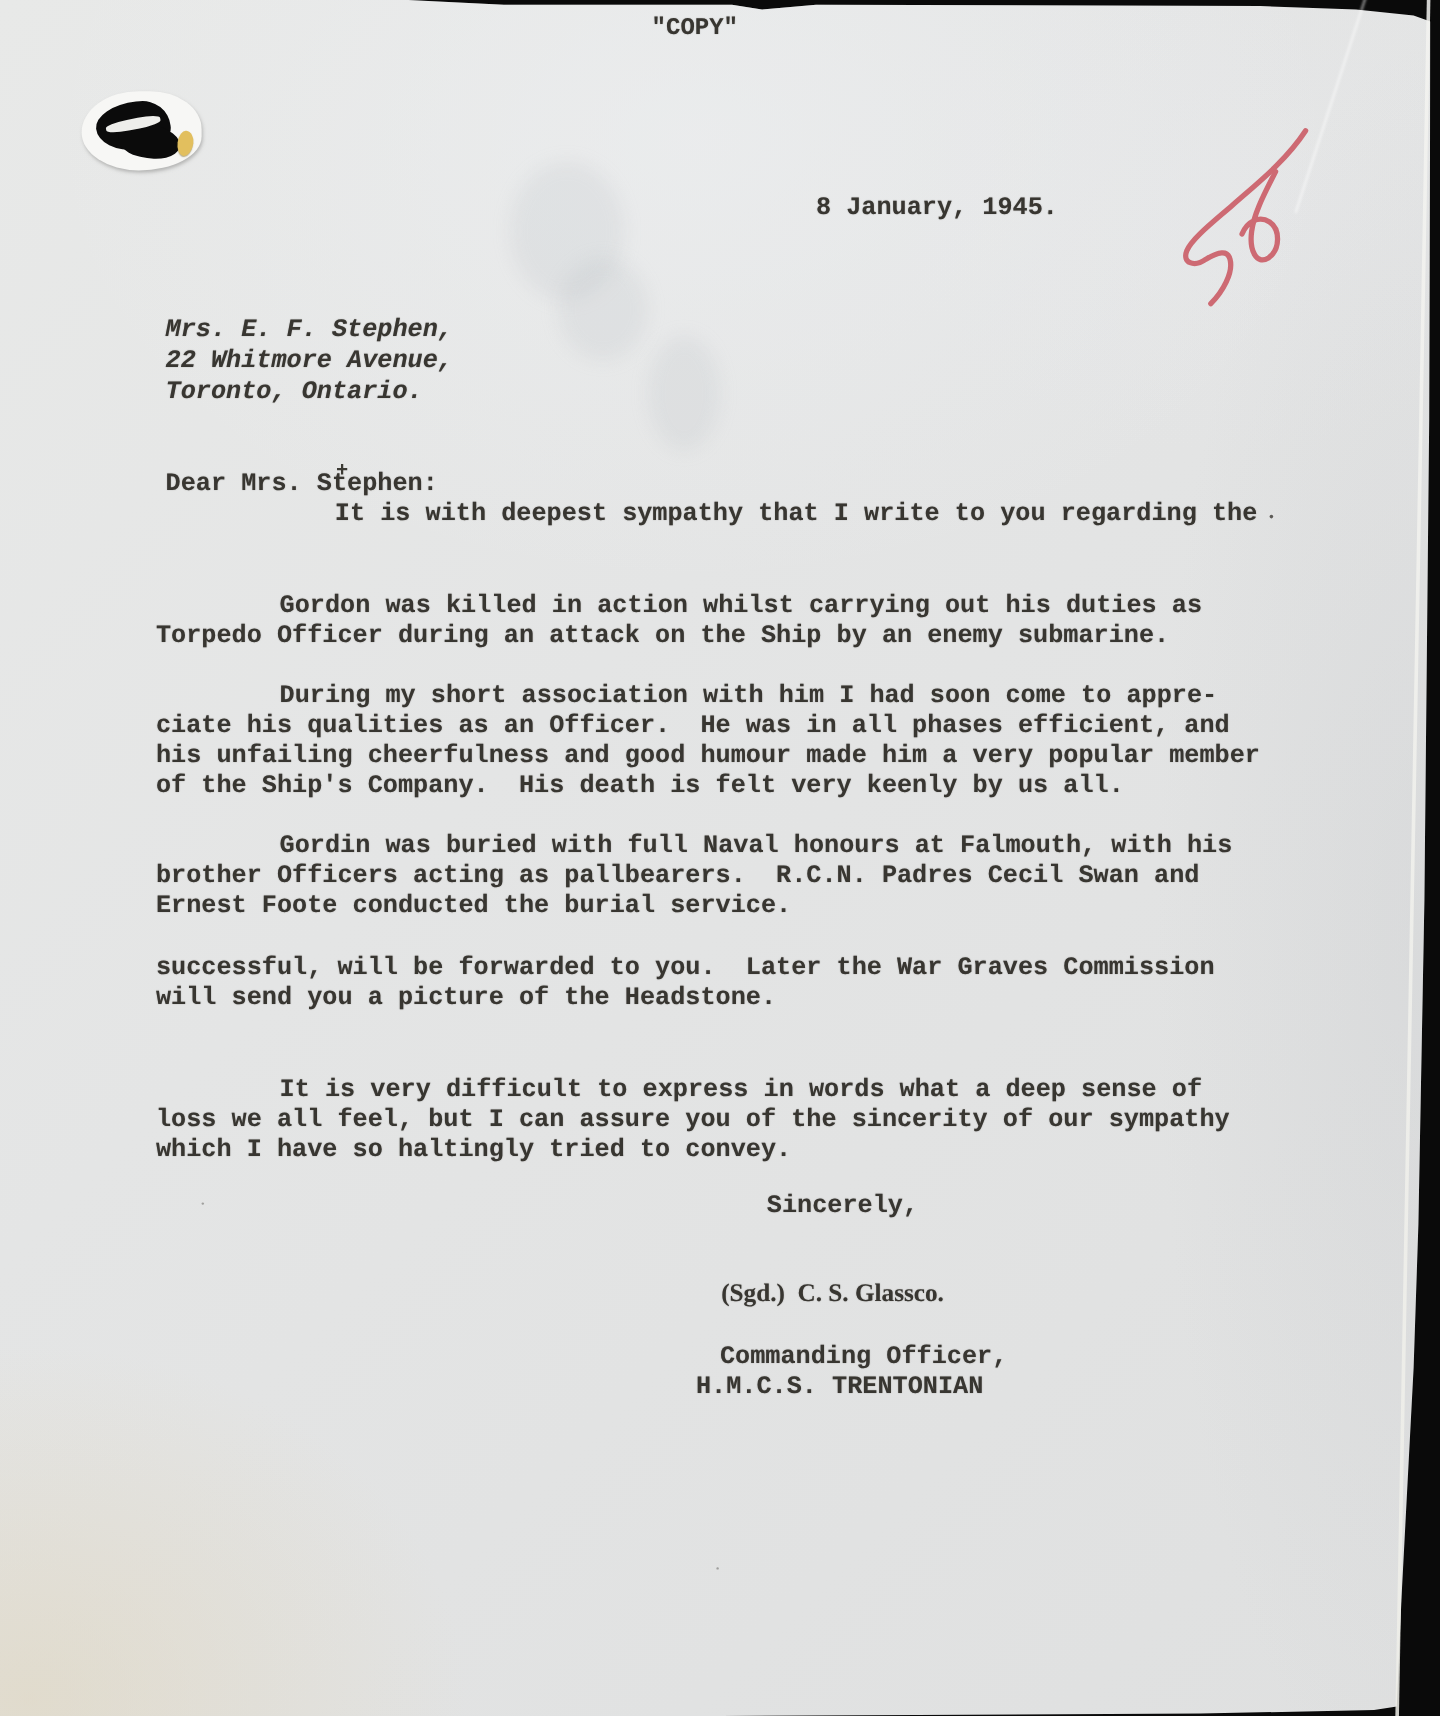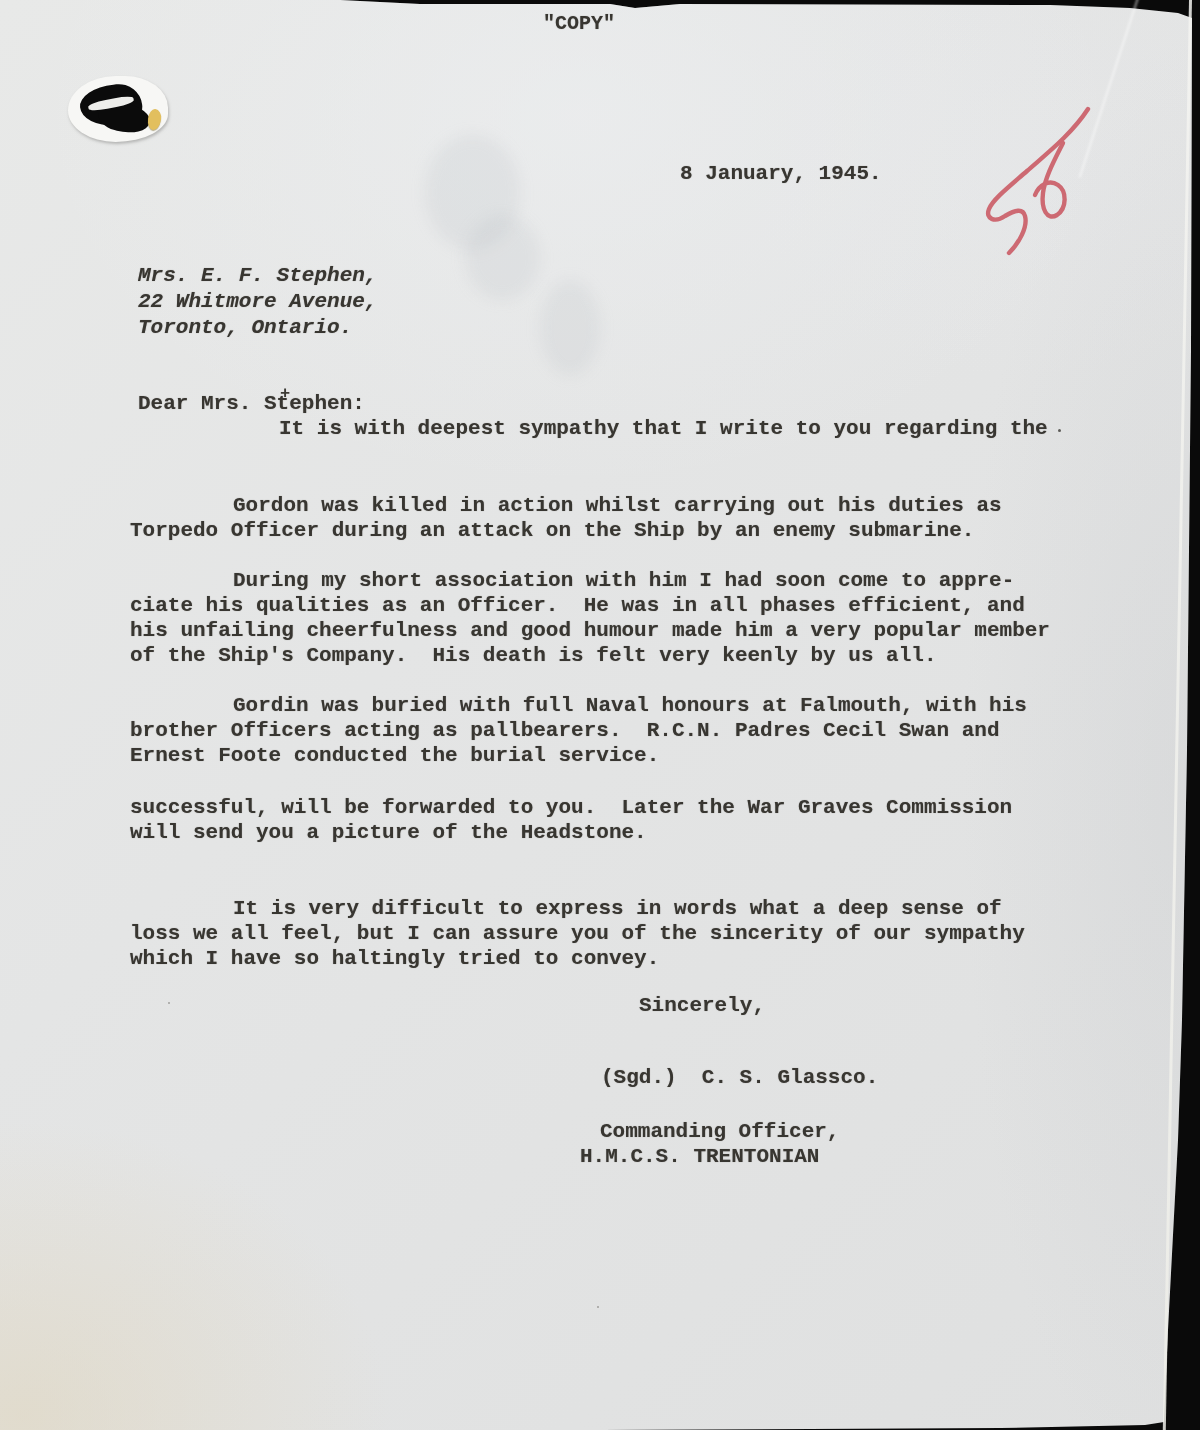--- a/index.html
+++ b/index.html
@@ -124,21 +124,21 @@
   </div>
   <div class="tblock" style="left:130px;top:896px;">
     <div class="line ind">It is very difficult to express in words what a deep sense of</div>
     <div class="line">loss we all feel, but I can assure you of the sincerity of our sympathy</div>
     <div class="line">which I have so haltingly tried to convey.</div>
   </div>
 
   <div class="tblock" style="left:608px;top:993px;margin-left:31px;">
     <div class="line">Sincerely,</div>
   </div>
-  <div class="tblock" style="left:601px;top:1065px;">
+  <div class="tblock" style="left:601px;top:1065px;font-family:Liberation Serif, serif;">
     <div class="line">(Sgd.)  C. S. Glassco.</div>
   </div>
   <div class="tblock" style="left:600px;top:1119px;">
     <div class="line">Commanding Officer,</div>
   </div>
   <div class="tblock" style="left:580px;top:1144px;">
     <div class="line">H.M.C.S. TRENTONIAN</div>
   </div>
 
   <div class="speck" style="left:1058px;top:429px;width:3px;height:3px;"></div>

